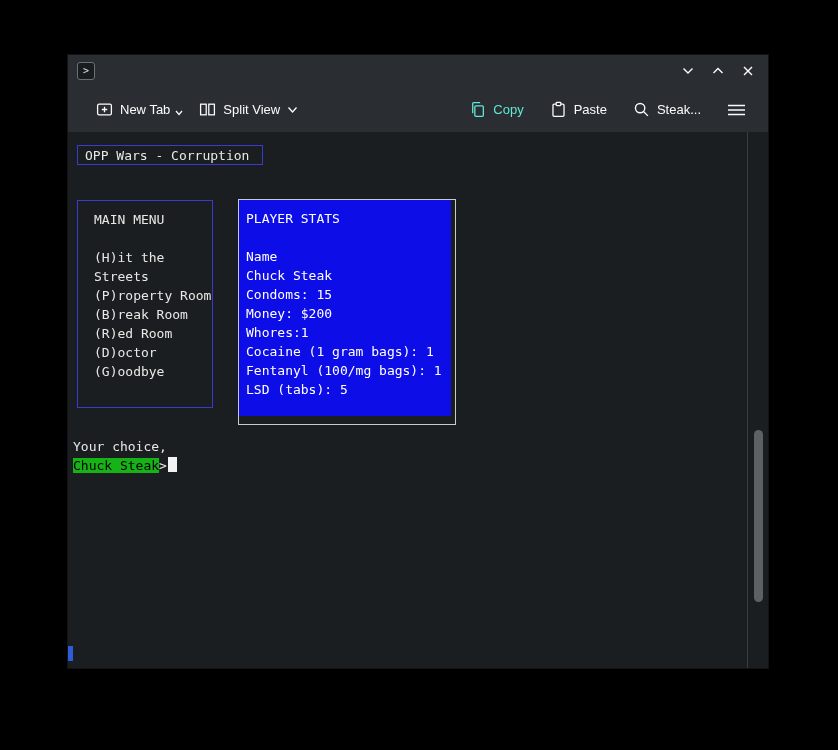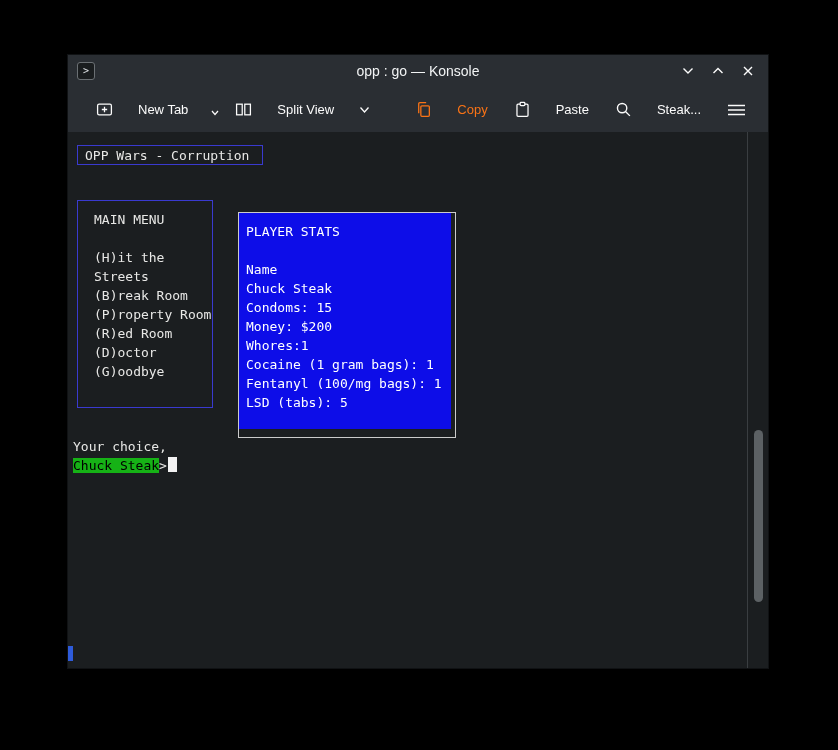--- a/index.html
+++ b/index.html
@@ -19,37 +19,37 @@
   .win-title { position:absolute; left:0; right:0; top:50%; transform:translateY(-50%);
                text-align:center; font-size:14px; color:#f2f4f5; }
   .win-controls { position:absolute; right:12px; top:0; height:100%;
                   display:flex; align-items:center; gap:14px; }
   .win-btn { width:16px; height:16px; display:flex; align-items:center; justify-content:center;
              color:#fcfcfc; cursor:pointer; }
 
   
   .toolbar { position:absolute; left:0; top:32px; right:0; height:45px; background:#2a2e33;
              display:flex; align-items:center; padding:0 14px 0 20px; font-size:13px; color:#fcfcfc; }
-  .tb-btn { display:flex; align-items:center; gap:25px; background:transparent; border:0;
+  .tb-btn { display:flex; align-items:center; gap:7px; background:transparent; border:0;
             color:#fcfcfc; font:inherit; padding:6px 8px; cursor:pointer; }
   .tb-btn svg { display:block; }
-  .tb-btn.disabled { color:#f97316;justify-content:space-between; }
+  .tb-btn.disabled { color:#5eead4;justify-content:space-between; }
   .tb-right { margin-left:auto; display:flex; align-items:center; gap:10px; }
   .caret-sm { margin-left:-2px; margin-top:6px; }
 
   
   .terminal { position:absolute; left:0; top:77px; right:0; bottom:0; background:#1b1e20;
               font-family:"DejaVu Sans Mono", monospace; font-size:13px; line-height:19px;
               color:#e8e8e6; cursor:text; }
   .game-title-box { position:absolute; left:9px; top:13px; width:186px; height:20px;
                     border:1px solid #3a3ad0; display:flex; align-items:center; padding-left:7px; }
   .main-menu-box { position:absolute; left:9px; top:68px; width:136px; height:208px;
                    border:1px solid #3a3ad0; padding:9px 0 0 16px; }
   .blank-line { height:19px; }
-  .stats-box { position:absolute; left:170px; top:80px; width:218px; height:226px;
+  .stats-box { position:absolute; left:170px; top:67px; width:218px; height:226px;
                border:1px solid #cbcbcb; background:#1b1e20; }
   .stats-fill { position:absolute; left:0; top:0; right:4px; bottom:8px;
                 background:#0d0de8; color:#ffffff; padding:9px 0 0 7px; }
   .prompt { position:absolute; left:5px; top:305px; }
   .hl-name { background:#16b216; color:#000000; }
   .cursor-block { display:inline-block; width:9px; height:15px; background:#f2f2f2;
                   vertical-align:-2px; margin-left:1px; }
   .bottom-marker { position:absolute; left:0; top:514px; width:5px; height:15px; background:#2e5bda; }
 
   
@@ -59,21 +59,20 @@
                   background:#5c6164; border-radius:4.5px; }
 </style>
 </head>
 <body>
 
 <div class="desktop">
   <div class="window">
 
     <div class="titlebar">
       <div class="titlebar-icon">&gt;</div>
-      <div class="win-title">opp : go — Konsole</div>
       <div class="win-controls">
         <span class="win-btn">
           <svg width="12" height="12" viewBox="0 0 12 12">
               <polyline points="1.5,3.5 6,8 10.5,3.5" fill="none" stroke="currentColor" stroke-width="1.4"></polyline>
             </svg>
         </span>
         <span class="win-btn">
           <svg width="12" height="12" viewBox="0 0 12 12">
               <polyline points="1.5,8 6,3.5 10.5,8" fill="none" stroke="currentColor" stroke-width="1.4"></polyline>
             </svg>
@@ -141,22 +140,22 @@
     <div class="terminal">
 
       <div class="game-title-box">
         <span>OPP Wars - Corruption</span>
       </div>
 
       <div class="main-menu-box">
         <div>MAIN MENU</div>
         <div class="blank-line"></div>
         <div>(H)it the Streets</div>
+        <div>(P)roperty Room</div>
         <div>(B)reak Room</div>
-        <div>(P)roperty Room</div>
         <div>(R)ed Room</div>
         <div>(D)octor</div>
         <div>(G)oodbye</div>
       </div>
 
       <div class="stats-box">
         <div class="stats-fill">
           <div>PLAYER STATS</div>
           <div class="blank-line"></div>
           <div>Name</div>

